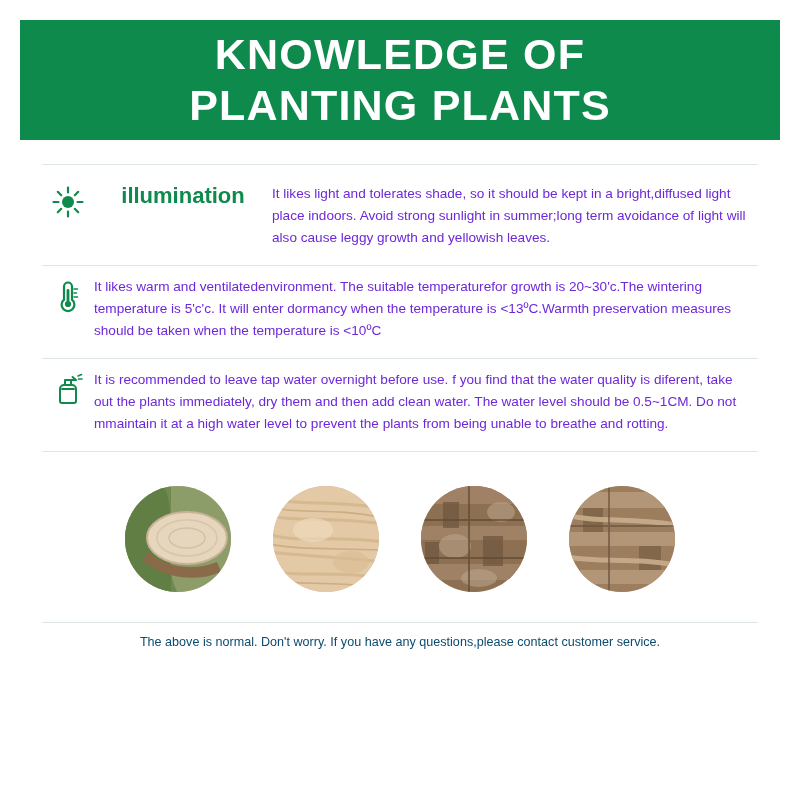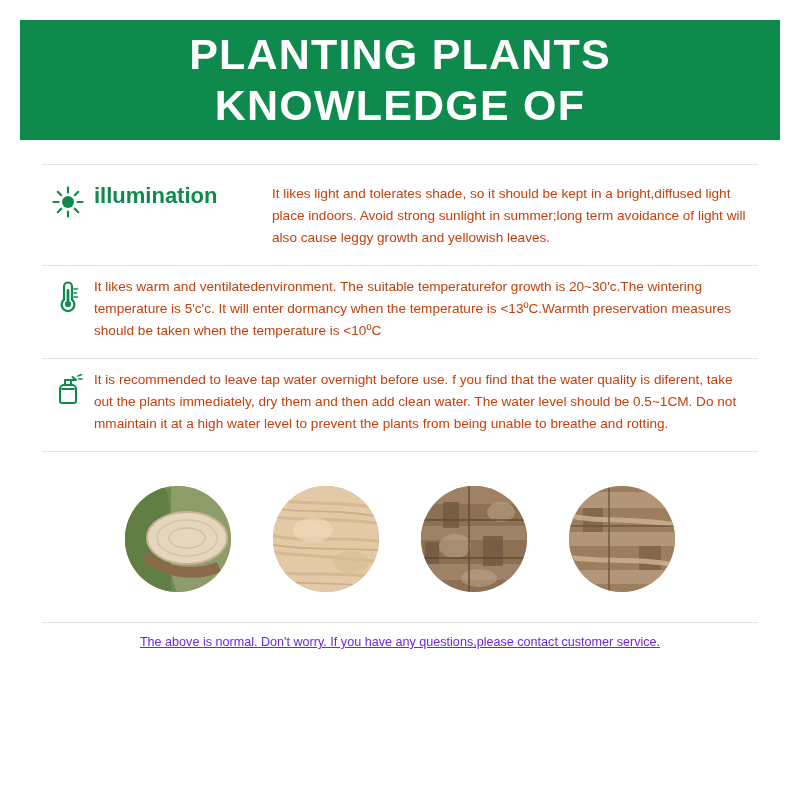--- a/index.html
+++ b/index.html
@@ -63,24 +63,25 @@
     padding-top: 2px;
   }
   .sec-title {
     width: 178px;
     flex: 0 0 178px;
     color: #0f8a4d;
     font-size: 22px;
     font-weight: bold;
     line-height: 1.1;
     padding-top: 1px;
+    text-align: center;
   }
   .sec-body {
     flex: 1 1 auto;
-    color: #c2410c;
+    color: #6d28d9;
     font-size: 13.6px;
     line-height: 1.62;
     padding-right: 8px;
   }
 
   
   .photos {
     margin-top: 34px;
     display: flex;
     justify-content: center;
@@ -97,33 +98,32 @@
   .photo svg { display: block; }
 
   
   .footer-divider {
     margin: 30px 22px 0 22px;
     border-top: 1px solid #dfe7e2;
   }
   .footer-note {
     margin-top: 12px;
     text-align: center;
-    color: #6d28d9;
+    color: #0c4a6e;
     font-size: 12.6px;
-    text-decoration: underline;
   }
 </style>
 </head>
 <body>
 
 <div class="page">
 
   <div class="header">
+    <div class="header-line">KNOWLEDGE OF</div>
     <div class="header-line">PLANTING PLANTS</div>
-    <div class="header-line">KNOWLEDGE OF</div>
   </div>
 
   <div class="sections">
 
     <div class="section">
       <div class="sec-icon-wrap">
         <svg width="34" height="34" viewBox="0 0 34 34" aria-hidden="true">
           <circle cx="17" cy="17" r="6" fill="#0f8a4d"></circle>
           <g stroke="#0f8a4d" stroke-width="2.2" stroke-linecap="round">
             <line x1="17" y1="2.5" x2="17" y2="7.5"></line>

